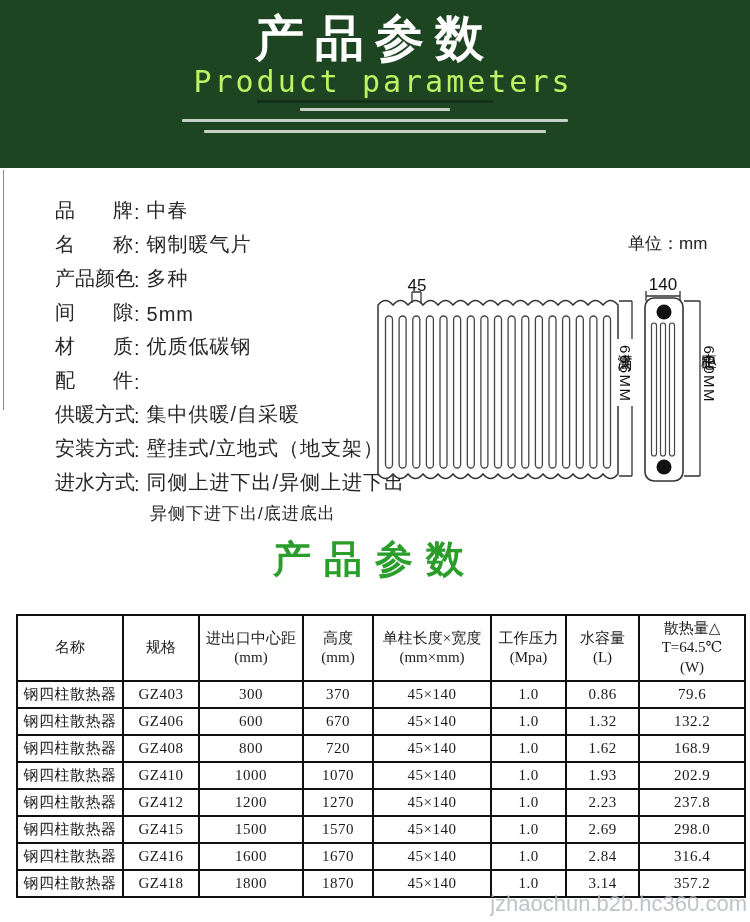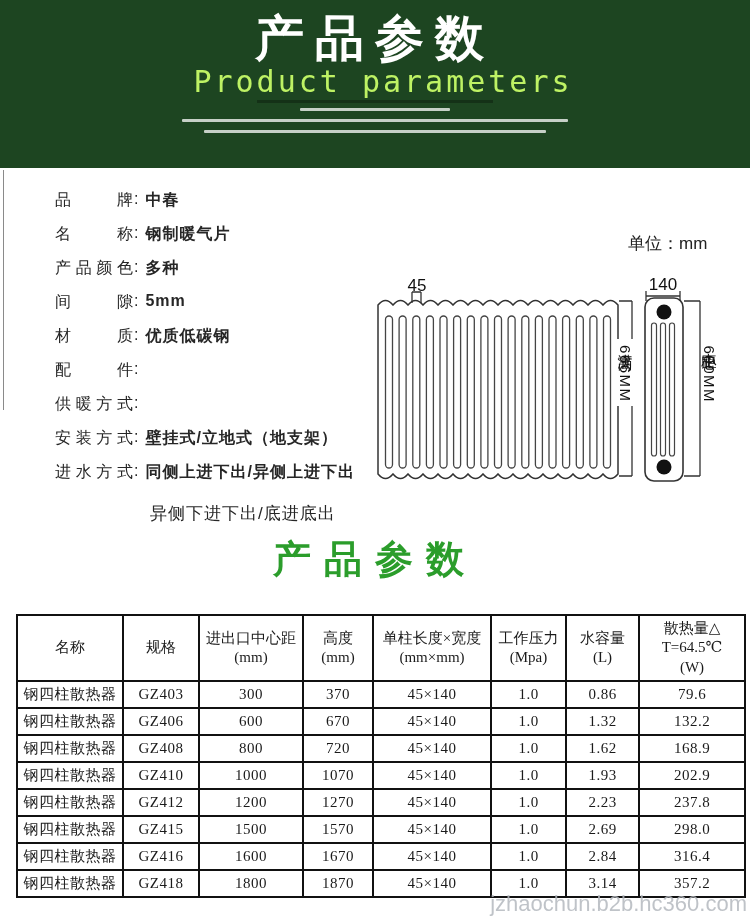--- a/index.html
+++ b/index.html
@@ -18,25 +18,25 @@
   .fine-print{position:absolute;left:0;width:100%;display:flex;justify-content:center;}
   .fine-print span{display:block;height:3px;background:rgba(255,255,255,0.75);border-radius:1px;}
   .fp1{top:108px;} .fp1 span{width:150px;}
   .fp2{top:119px;} .fp2 span{width:386px;}
   .fp3{top:130px;} .fp3 span{width:342px;}
 
   .edge-line{position:absolute;left:3px;top:170px;width:1px;height:240px;background:#8a8a8a;}
 
   
   .details{position:absolute;left:55px;top:190px;width:340px;}
-  .detail-row{height:34px;display:flex;align-items:flex-start;font-size:16px;color:#262626;}
+  .detail-row{height:34px;display:flex;align-items:flex-end;font-size:20px;color:#262626;}
   .detail-label{display:inline-block;width:78px;text-align:justify;text-align-last:justify;
       white-space:nowrap;}
   .detail-colon{margin:0 7px 0 1px;}
-  .detail-value{white-space:nowrap;letter-spacing:1px;font-weight:bold;}
+  .detail-value{white-space:nowrap;letter-spacing:1px;}
   .detail-cont{height:34px;display:flex;align-items:center;font-size:17px;color:#262626;
       padding-left:95px;letter-spacing:1px;}
 
   .unit-label{position:absolute;left:628px;top:232px;font-size:17px;color:#222;}
 
   
   .diagram{position:absolute;left:370px;top:265px;width:380px;height:235px;}
   .vlabel{position:absolute;writing-mode:vertical-rl;font-size:15px;color:#111;
       letter-spacing:1.5px;line-height:1;}
   .vlabel-height{left:617px;top:339px;background:#fff;padding:3px 1px;}
@@ -107,20 +107,21 @@
         <span class="detail-colon">:</span>
         <span class="detail-value">优质低碳钢</span>
       </div>
       <div class="detail-row">
         <span class="detail-label">配件</span>
         <span class="detail-colon">:</span>
       </div>
       <div class="detail-row">
         <span class="detail-label">供暖方式</span>
         <span class="detail-colon">:</span>
+        <span class="detail-value">集中供暖/自采暖</span>
       </div>
       <div class="detail-row">
         <span class="detail-label">安装方式</span>
         <span class="detail-colon">:</span>
         <span class="detail-value">壁挂式/立地式（地支架）</span>
       </div>
       <div class="detail-row">
         <span class="detail-label">进水方式</span>
         <span class="detail-colon">:</span>
         <span class="detail-value">同侧上进下出/异侧上进下出</span>

